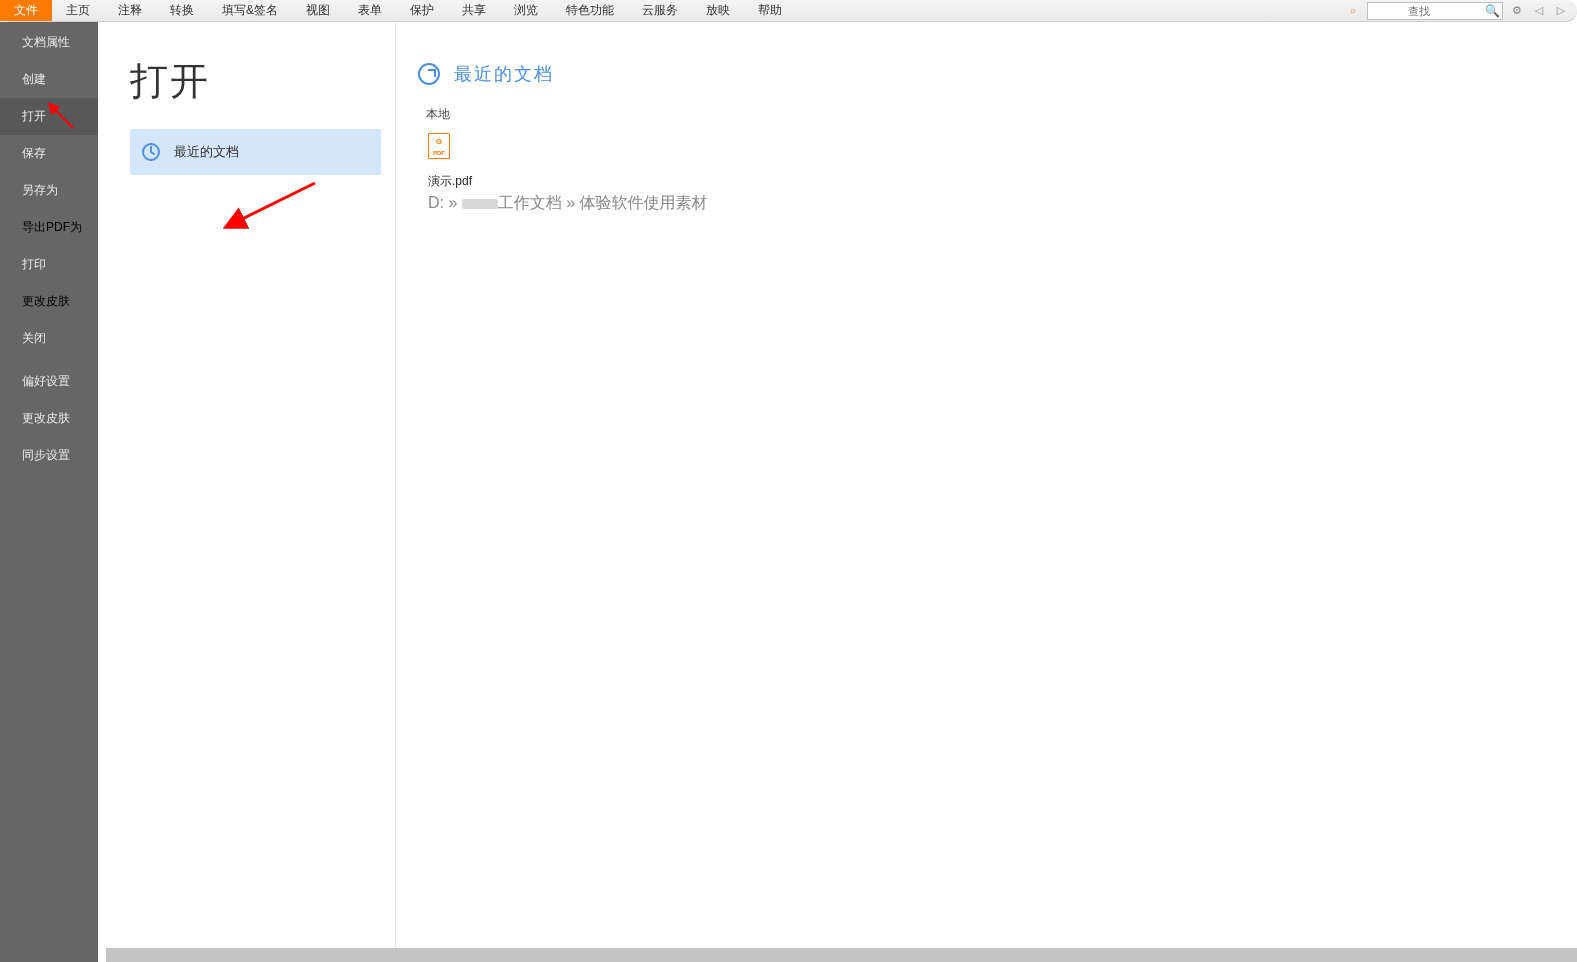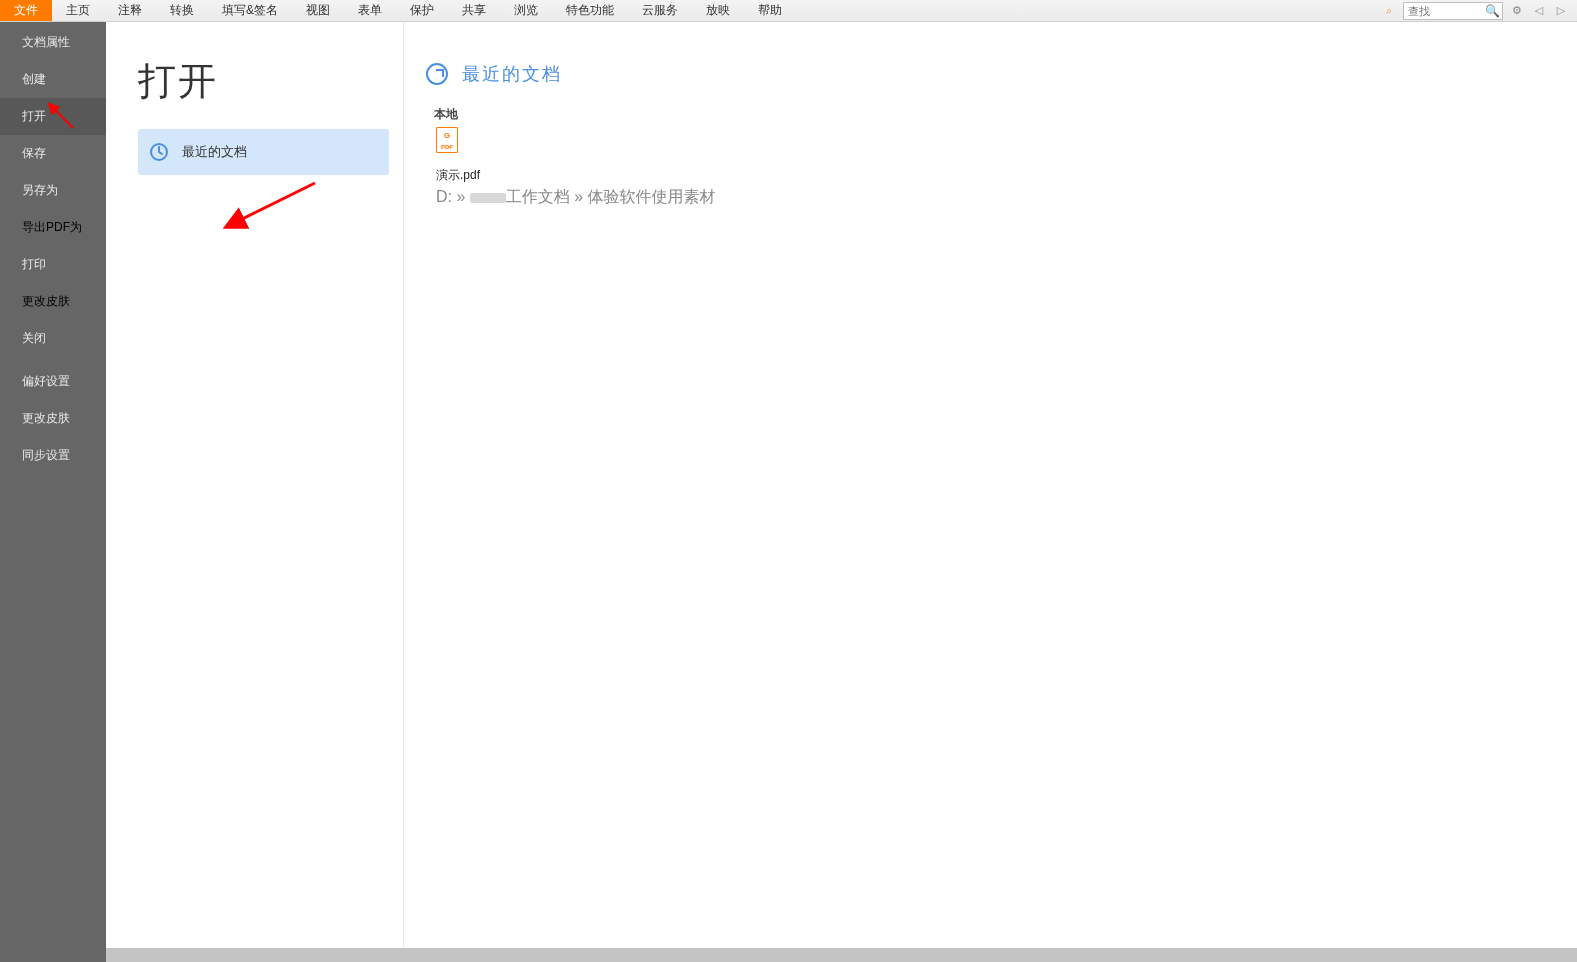--- a/index.html
+++ b/index.html
@@ -8,20 +8,21 @@
     
     .ribbon {
       height: 22px;
       background: linear-gradient(#f4f4f4,#eaeaea);
       border-bottom: 1px solid #d0d0d0;
       display: flex;
       align-items: stretch;
       font-size: 12px;
       color: #333;
       position: relative;
+      border-radius: 11px;
     }
     .ribbon .tab {
       padding: 0 14px;
       display: flex;
       align-items: center;
       cursor: pointer;
       white-space: nowrap;
     }
     .ribbon .tab.active {
       background: #ff7a00;
@@ -33,20 +34,21 @@
       align-items: center;
       gap: 6px;
       padding-right: 8px;
     }
     .ribbon .search-box {
       display: flex;
       align-items: flex-end;
       border: 1px solid #c0c0c0;
       background: #fff;
       height: 18px;
+      padding-left: 36px;
     }
     .ribbon .search-box input {
       border: none;
       outline: none;
       font-size: 11px;
       width: 80px;
       padding: 0 4px;
       height: 16px;
       color: #888;
     }
@@ -65,21 +67,21 @@
     }
 
     
     .layout {
       display: flex;
       height: calc(100% - 22px);
     }
 
     
     .sidebar {
-      width: 106px;
+      width: 98px;
       background: #666;
       color: #e8e8e8;
       display: flex;
       flex-direction: column;
       font-size: 12px;
       padding-top: 2px;
     }
     .sidebar .item {
       padding: 10px 16px 10px 22px;
       cursor: pointer;
@@ -158,23 +160,22 @@
     }
     .content .header h2 {
       color: #4a8fe0;
       font-weight: 400;
       font-size: 18px;
       letter-spacing: 2px;
     }
     .content .section-label {
       font-size: 12px;
       color: #444;
-      margin-bottom: 4px;
+      margin-bottom: 10px;
       margin-left: 2px;
-      font-weight: bold;
     }
     .content .file-row {
       display: flex;
       align-items: flex-start;
       gap: 14px;
       padding: 0 0 6px 4px;
       cursor: pointer;
       flex-direction: column;
     }
     .content .file-icon {

